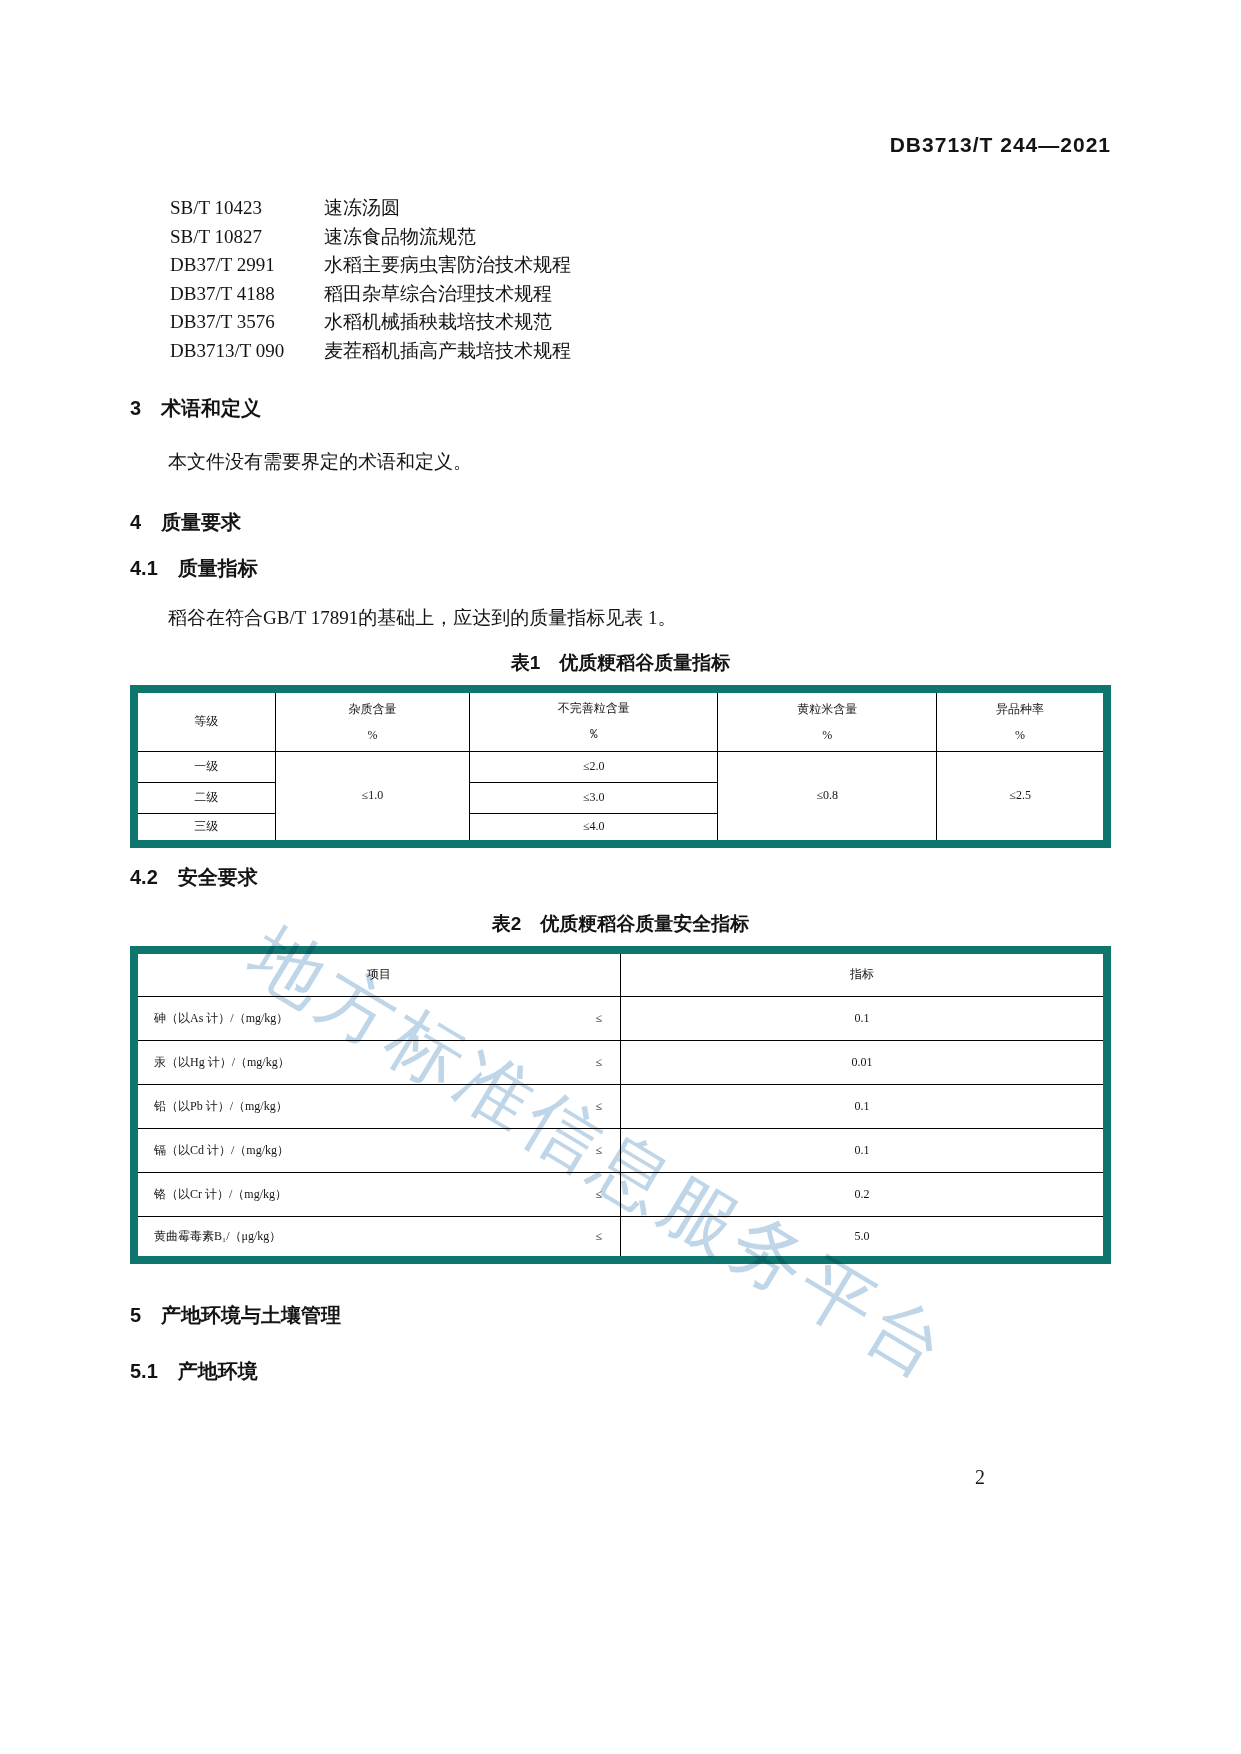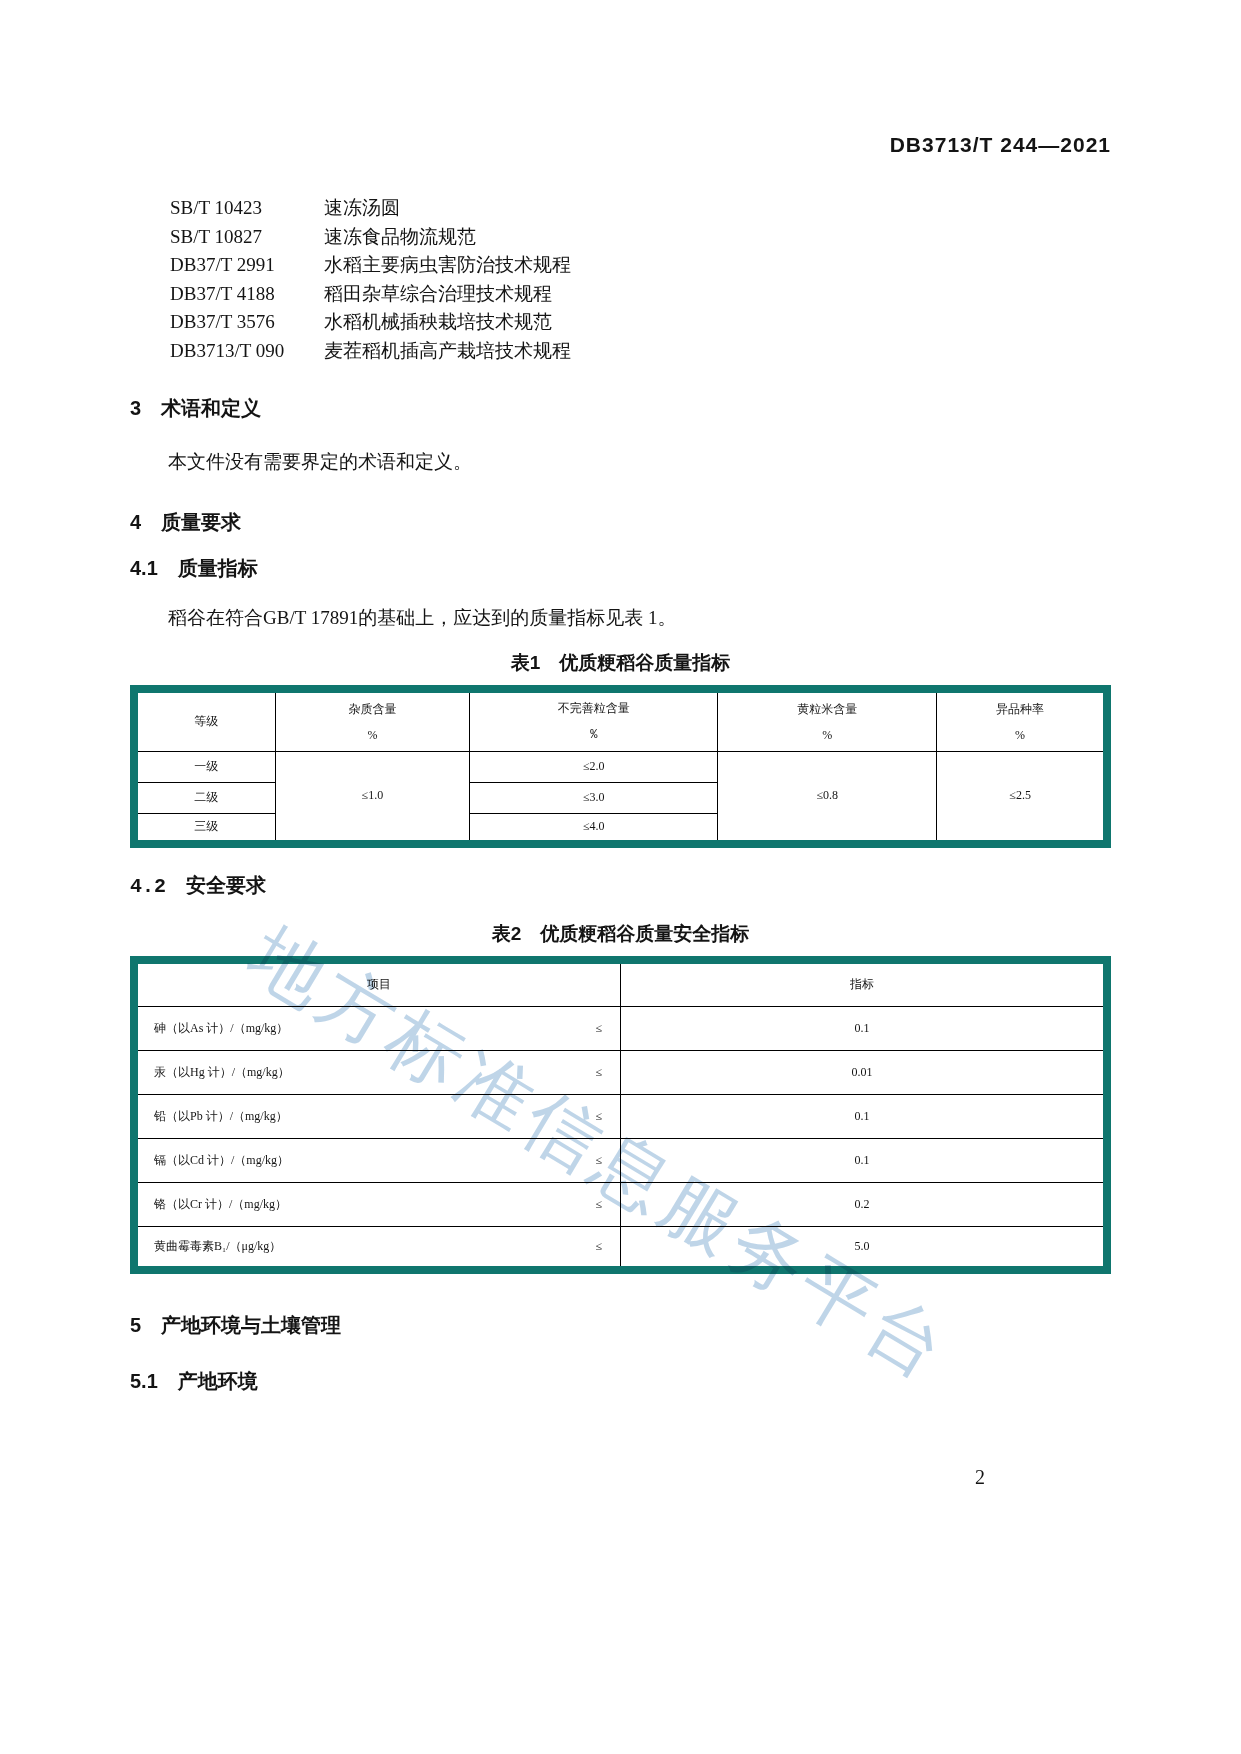--- a/index.html
+++ b/index.html
@@ -32,21 +32,21 @@
     font-size:19px; line-height:26px; text-indent:2em;
   }
 
   .mt-s3  { margin-top:30px; }
   .mt-p3  { margin-top:28px; }
   .mt-s4  { margin-top:34px; }
   .mt-s41 { margin-top:20px; }
   .mt-p41 { margin-top:24px; }
   .mt-c1  { margin-top:20px; }
   .mt-t1  { margin-top:10px; }
-  .mt-s42 { margin-top:26px;font-family:Liberation Mono, monospace; }
+  .mt-s42 { margin-top:16px; }
   .mt-p42 { margin-top:20px; }
   .mt-c2  { margin-top:22px; }
   .mt-t2  { margin-top:10px; }
   .mt-s5  { margin-top:38px; }
   .mt-s51 { margin-top:30px; }
 
   .table-caption {
     text-align:center;
     font-family:"Liberation Sans","DejaVu Sans",sans-serif;
     font-weight:bold; font-size:19px; line-height:24px;

